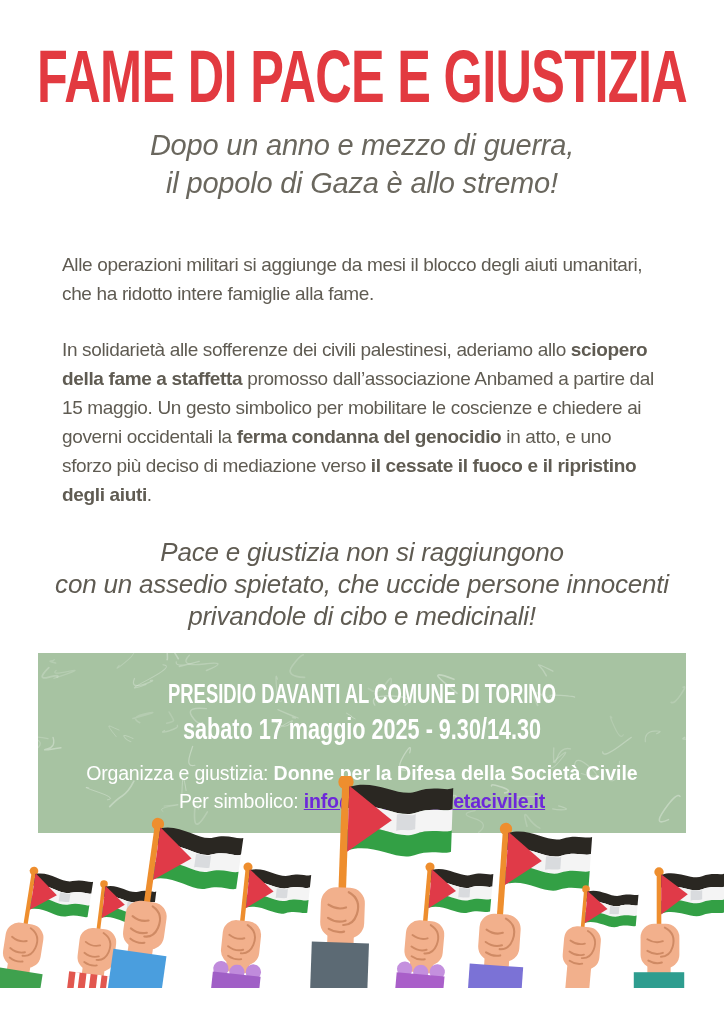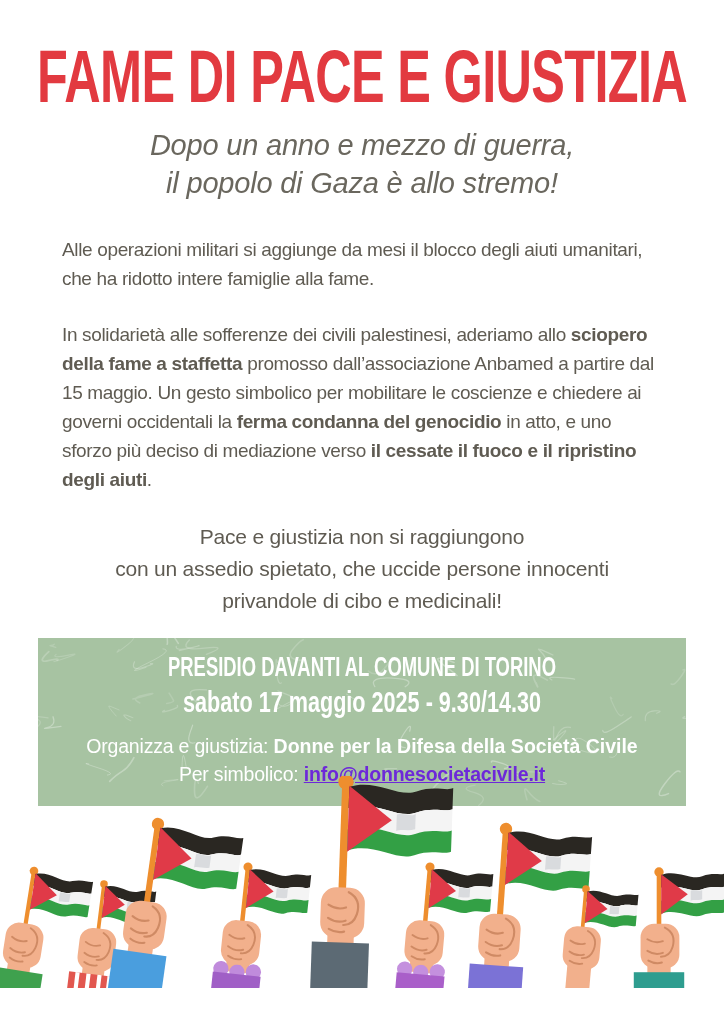--- a/index.html
+++ b/index.html
@@ -4,28 +4,28 @@
 <style>
   html,body{margin:0;padding:0;background:#ffffff;}
   .poster{
     width:724px;height:988px;position:relative;overflow:hidden;background:#ffffff;
     font-family:"Liberation Sans",sans-serif;
   }
   .title-svg{display:block;margin-top:42px;}
   .title-svg text{fill:var(--red,#e23a40);font-family:"Liberation Sans",sans-serif;font-weight:bold;}
   .subtitle{margin-top:16px;text-align:center;font-style:italic;color:#6a675e;
     font-size:29px;line-height:38px;letter-spacing:-0.2px;}
-  .body-copy{margin:33px 62px 0;color:var(--ink,#5f5b52);font-size:19px;line-height:29px;
+  .body-copy{margin:48px 62px 0;color:var(--ink,#5f5b52);font-size:19px;line-height:29px;
     letter-spacing:-0.35px;}
   .body-copy p{margin:0 0 27px 0;}
   .b{font-weight:bold;}
-  .quote{margin-top:24px;text-align:center;color:var(--ink,#5f5b52);
-    font-size:21px;line-height:32px;letter-spacing:-0.2px;}
+  .quote{margin-top:24px;text-align:center;font-style:italic;color:var(--ink,#5f5b52);
+    font-size:26px;line-height:32px;letter-spacing:-0.2px;}
   .event-box{position:relative;width:648px;margin:21px auto 0;background:var(--green,#a7c3a2);
-    padding:12px 0 18px;text-align:center;color:#ffffff;}
+    padding:24px 0 18px;text-align:center;color:#ffffff;}
   .event-box .content{position:relative;}
   .event-box svg.cond{display:block;margin:0 auto;}
   .event-box svg.cond text{fill:#ffffff;font-family:"Liberation Sans",sans-serif;font-weight:bold;}
   #box-texture{position:absolute;left:0;top:0;width:100%;height:100%;pointer-events:none;}
   .event-line{font-size:19.5px;line-height:28px;letter-spacing:-0.2px;}
   .event-line .b{letter-spacing:0;}
   a.email{color:#6d28d9;font-weight:bold;text-decoration:underline;cursor:pointer;}
   #flags-svg{position:absolute;left:0;bottom:0;display:block;}
 </style>
 </head>

